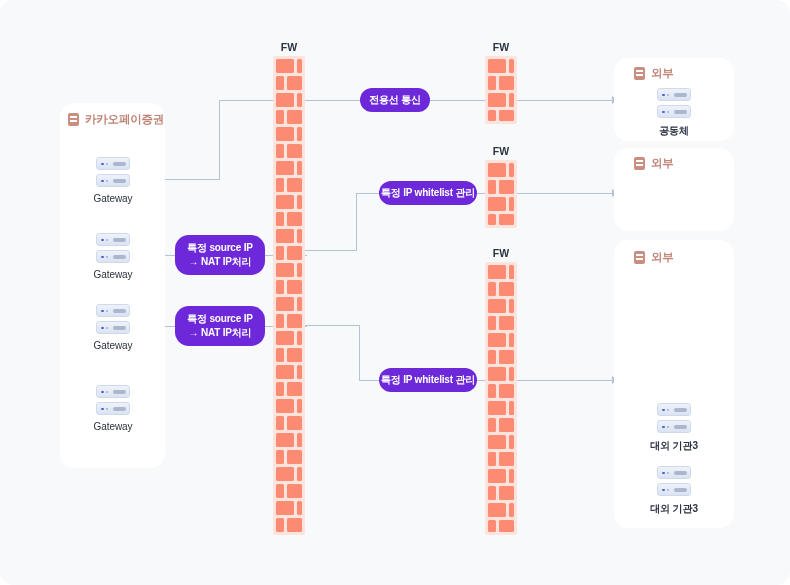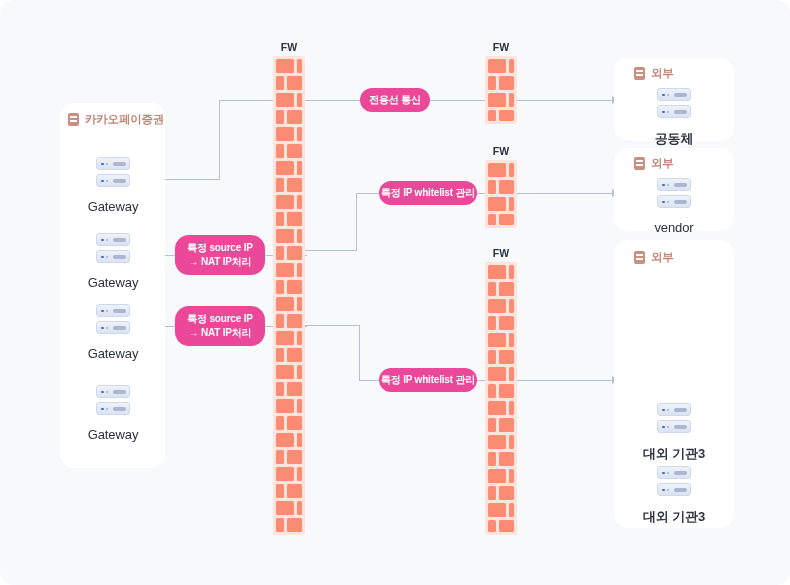--- a/index.html
+++ b/index.html
@@ -97,22 +97,22 @@
   .rack .bar {
     position: absolute;
     top: 4px;
     left: 16px;
     width: 13px;
     height: 4px;
     border-radius: 2px;
     background: #aab7cf;
   }
   .node-label {
-    margin-top: 12px;
-    font-size: 13px;
+    margin-top: 6px;
+    font-size: 10px;
     color: #2b3240;
     letter-spacing: -0.1px;
     white-space: nowrap;
   }
   .node-label.ko { font-weight: 700; }
 
   
   .fw {
     position: absolute;
   }
@@ -151,21 +151,21 @@
     position: absolute;
     width: 0; height: 0;
     border-top: 4px solid transparent;
     border-bottom: 4px solid transparent;
     border-left: 6px solid #b4c2d4;
   }
 
   
   .pill {
     position: absolute;
-    background: #ec4899;
+    background: #6d28d9;
     color: #ffffff;
     border-radius: 14px;
     display: flex;
     flex-direction: column;
     align-items: center;
     justify-content: center;
     text-align: center;
     font-size: 10px;
     font-weight: 700;
     letter-spacing: -0.2px;
@@ -449,35 +449,20 @@
         </div>
     </div>
     <div class="node-label ko">공동체</div>
   </div>
 
   <div class="panel" style="left:614px; top:148px; width:120px; height:83px;"></div>
   <div class="panel-header" style="left:634px; top:156px;">
     <span class="panel-badge"></span>
     <span class="panel-title">외부</span>
   </div>
-  <div class="node" style="left:639px; top:178px;">
-    <div class="server">
-      <div class="rack top">
-          <span class="dot d1"></span>
-          <span class="dot d2"></span>
-          <span class="bar"></span>
-        </div>
-      <div class="rack bot">
-          <span class="dot d1"></span>
-          <span class="dot d2"></span>
-          <span class="bar"></span>
-        </div>
-    </div>
-    <div class="node-label">vendor</div>
-  </div>
 
   <div class="panel" style="left:614px; top:240px; width:120px; height:288px;"></div>
   <div class="panel-header" style="left:634px; top:250px;">
     <span class="panel-badge"></span>
     <span class="panel-title">외부</span>
   </div>
 
 
 
   <div class="node" style="left:639px; top:403px;">

